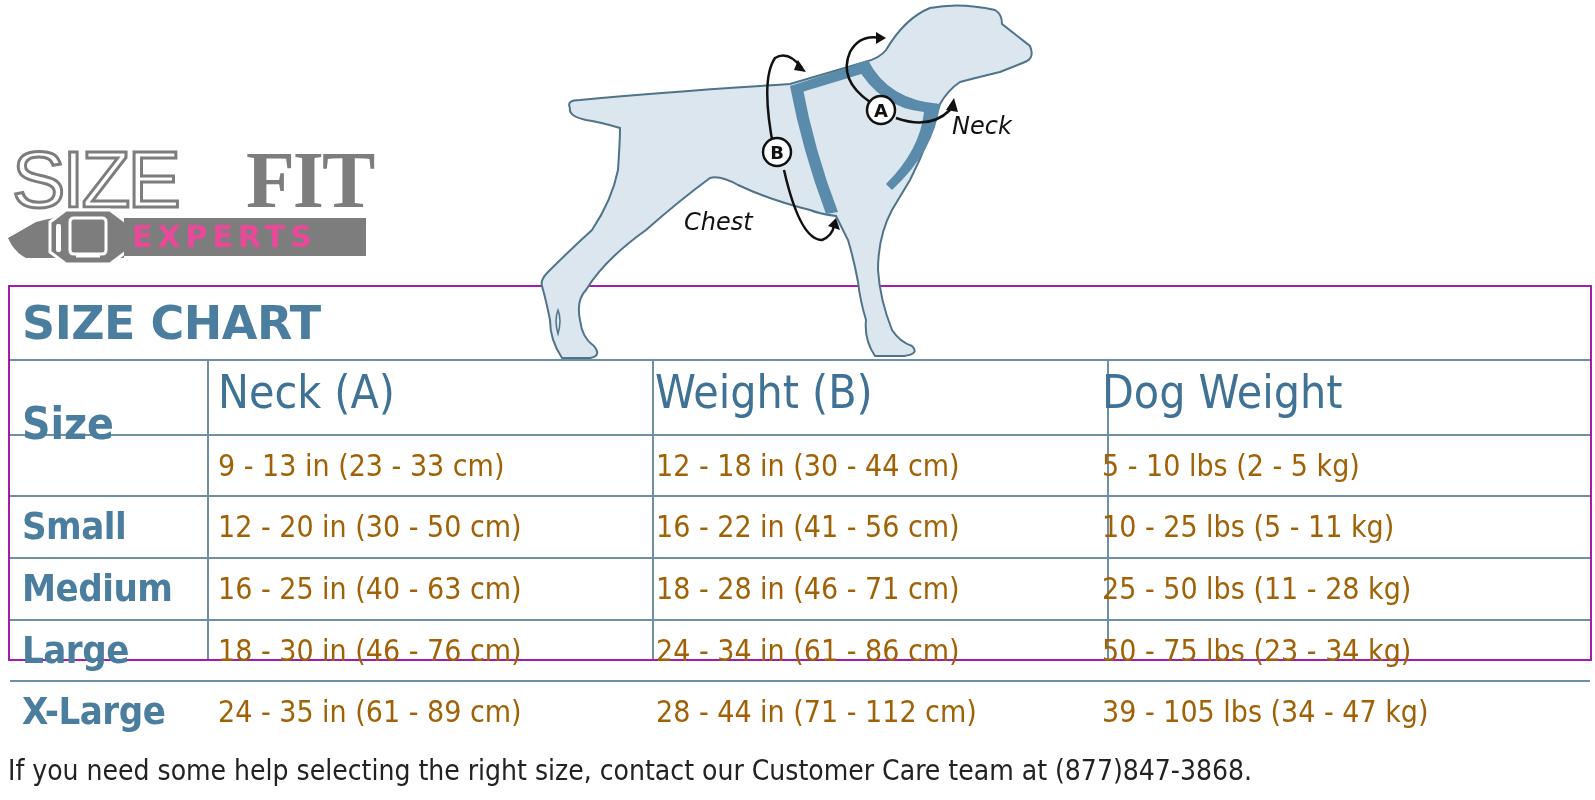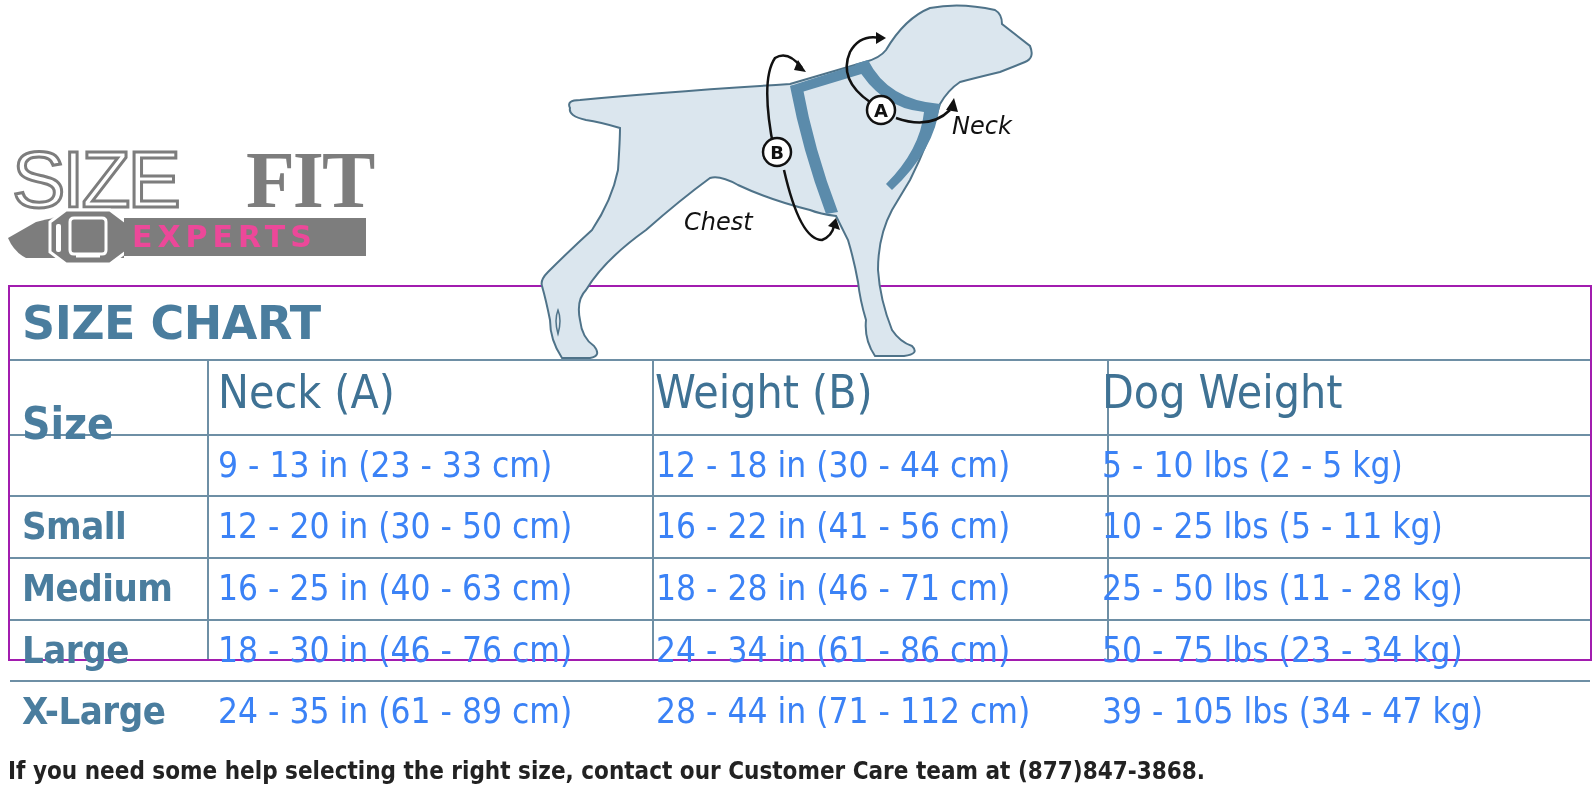--- a/index.html
+++ b/index.html
@@ -28,25 +28,25 @@
     border: 2px solid #a21caf; }
   .hline { position: absolute; left: 0; right: 0; height: 2px; background: #6e8fa5; }
   .vline { position: absolute; width: 2px; background: #6e8fa5; }
   .table-title { position: absolute; left: 12px; top: 6px; font-family: "DejaVu Sans", sans-serif;
     font-weight: 700; font-size: 46px; line-height: 60px; color: #4a7d9e; letter-spacing: -0.5px; }
   .col-head { position: absolute; font-family: "DejaVu Sans Condensed", "DejaVu Sans", sans-serif;
     font-size: 46px; line-height: 74px; color: #3f7294; font-weight: 400; white-space: nowrap; }
   .col-head.size { font-weight: 700; color: #4a7d9e; font-size: 44px; margin-top: 28px; }
   .row { position: absolute; left: 0; right: 0; height: 61px; }
   .cell { position: absolute; top: 0; height: 61px; line-height: 61px; white-space: nowrap;
-    font-family: "DejaVu Sans Condensed", "DejaVu Sans", sans-serif; font-size: 35px; color: #3b82f6; }
+    font-family: "DejaVu Sans Condensed", "DejaVu Sans", sans-serif; font-size: 30px; color: #a16207; }
   .cell.size { font-weight: 700; color: #4a7d9e; font-size: 38px; letter-spacing: -0.5px; }
 
   .footer { position: absolute; left: 8px; top: 752px; font-family: "DejaVu Sans Condensed", "DejaVu Sans", sans-serif;
-    font-size: 24px; line-height: 38px; color: #222; white-space: nowrap; font-weight: bold; }
+    font-size: 28px; line-height: 38px; color: #222; white-space: nowrap; }
 </style>
 </head>
 <body>
 
 <div class="logo">
   <span class="logo-gear">SIZE</span>
   <span class="logo-fit">FIT</span>
   <svg class="logo-badge" width="130" height="65" viewBox="0 0 130 65">
     <path d="M2 38 L30 22 Q70 10 118 22 L118 58 L20 58 Q8 52 2 38 Z" fill="#7d7d7d"></path>
     <path d="M60 10 L104 10 L120 22 L120 52 L104 64 L60 64 L44 52 L44 22 Z" fill="#7d7d7d" stroke="#fff" stroke-width="3"></path>

